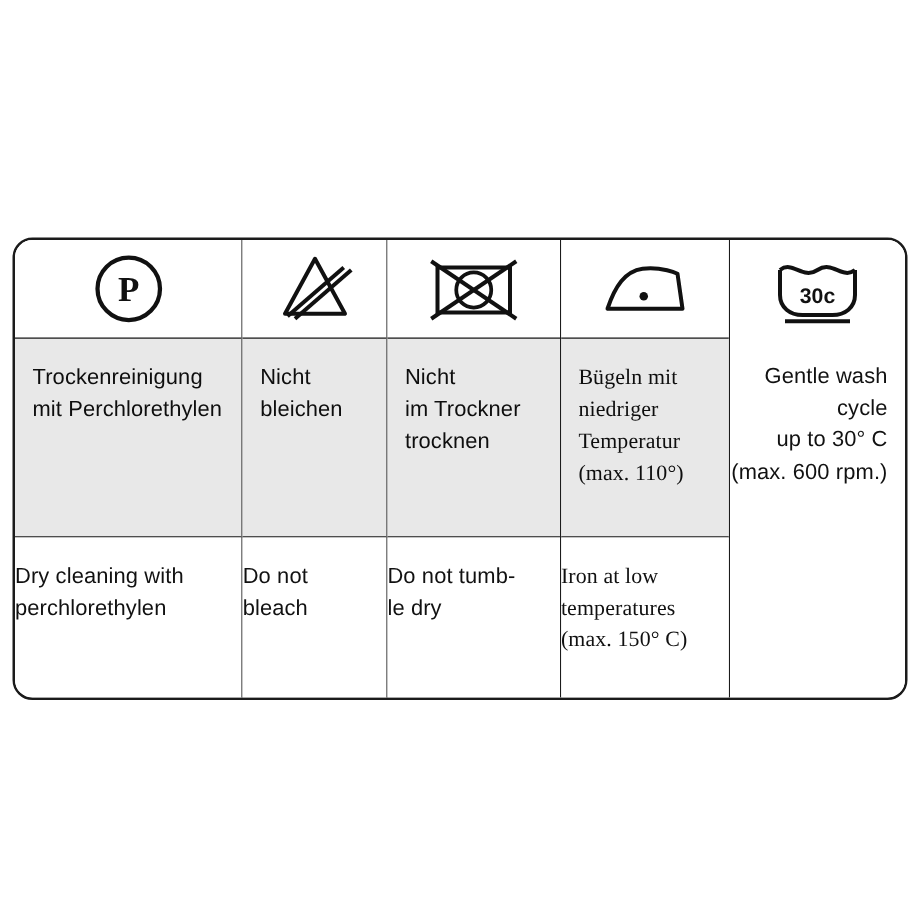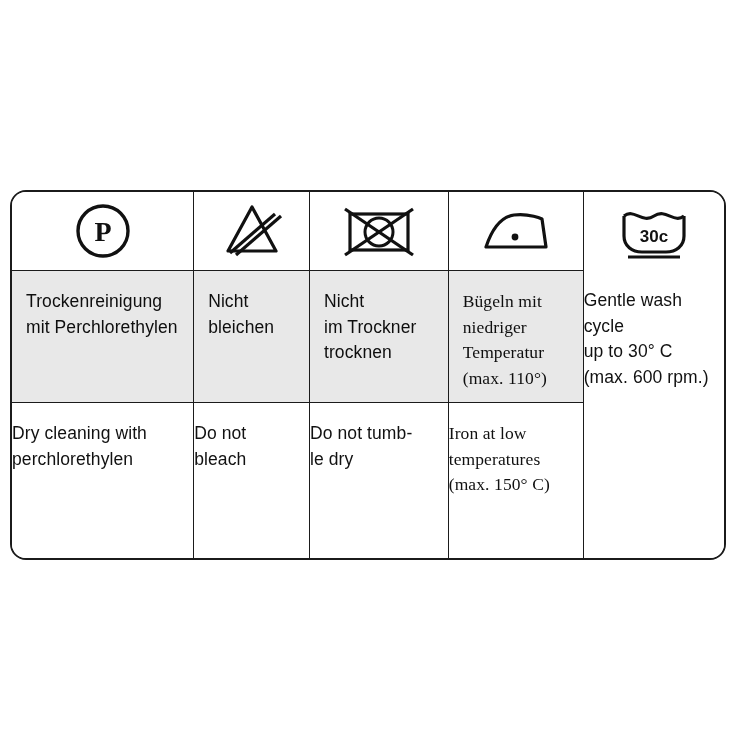--- a/index.html
+++ b/index.html
@@ -42,39 +42,39 @@
     box-sizing: border-box;
     min-width: 0;
   }
   .care-col:last-child { border-right: none; }
 
   
   .care-col.col-0 { flex: 1.42 1 0; }
   .care-col.col-1 { flex: 0.90 1 0; }
   .care-col.col-2 { flex: 1.08 1 0; }
   .care-col.col-3 { flex: 1.05 1 0; font-family: Liberation Serif, serif; }
-  .care-col.col-4 { flex: 1.10 1 0; }
+  .care-col.col-4 { flex: 1.10 1 0; text-align: right; }
 
   .cell-symbol {
     height: 78px;
     display: flex;
     align-items: center;
     justify-content: center;
     background: #ffffff;
     flex: 0 0 auto;
   }
 
   .cell-de {
     background: #e8e8e8;
     border-top: 1.5px solid #1b1b1b;
     border-bottom: 1.5px solid #1b1b1b;
     padding: 18px 14px 14px 14px;
     box-sizing: border-box;
     flex: 0 0 auto;
-    height: 133px;
+    height: 160px;
   }
 
   .cell-en {
     background: #ffffff;
     padding: 18px 14px 14px 0;
     box-sizing: border-box;
     flex: 1 1 auto;
   }
 
   .cell-text {

